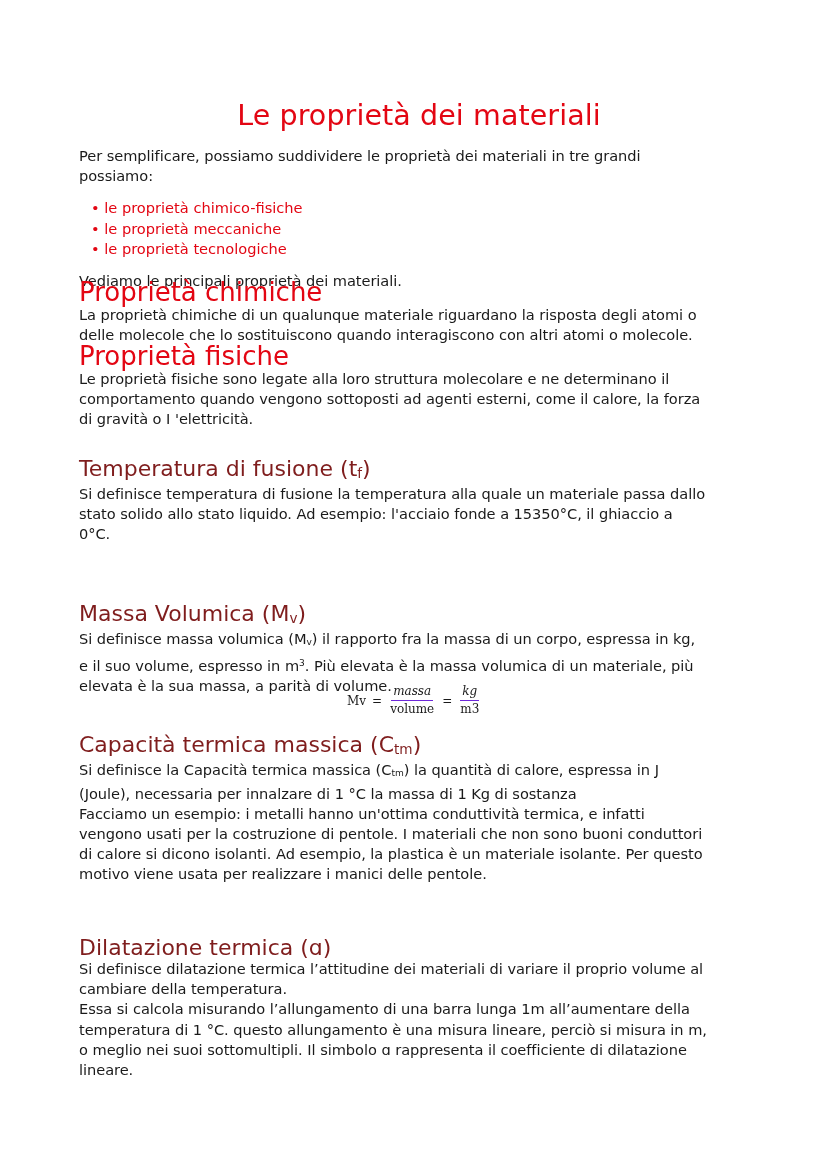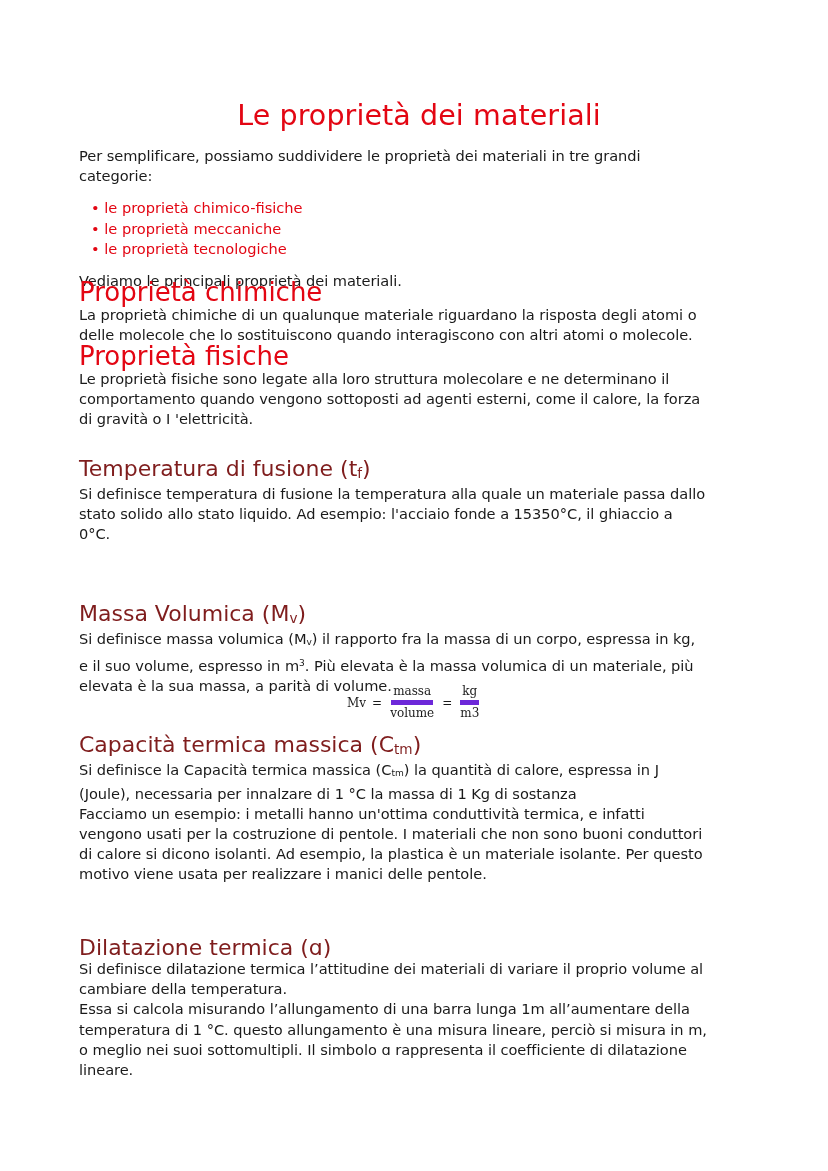--- a/index.html
+++ b/index.html
@@ -90,38 +90,39 @@
     gap: 4px;
   }
   .frac {
     display: inline-flex;
     flex-direction: column;
     align-items: center;
     line-height: 17px;
   }
   .frac .num {
     padding: 0 2px;
-    border-bottom: 5px solid #6d28d9;
+    border-bottom: 1px solid #6d28d9;
+    font-style: italic;
   }
   .frac .den {
     padding: 0 2px;
   }
   .frac .den.upright { font-style: normal; }
   .eq { padding: 0 2px; }
 </style>
 </head>
 <body>
 
 <div class="page">
 
   <h1 class="title">Le proprietà dei materiali</h1>
 
   <div class="block" style="top:146px;">
     <p class="p">Per semplificare, possiamo suddividere le proprietà dei materiali in tre grandi</p>
-    <p class="p">categorie:</p>
+    <p class="p">possiamo:</p>
     <ul class="bullet-list">
       <li>• le proprietà chimico-fisiche</li>
       <li>• le proprietà meccaniche</li>
       <li>• le proprietà tecnologiche</li>
     </ul>
     <p class="p">Vediamo le principali proprietà dei materiali.</p>
   </div>
 
   <div class="block" style="top:279px;">
     <h2 class="h2">Proprietà chimiche</h2>

